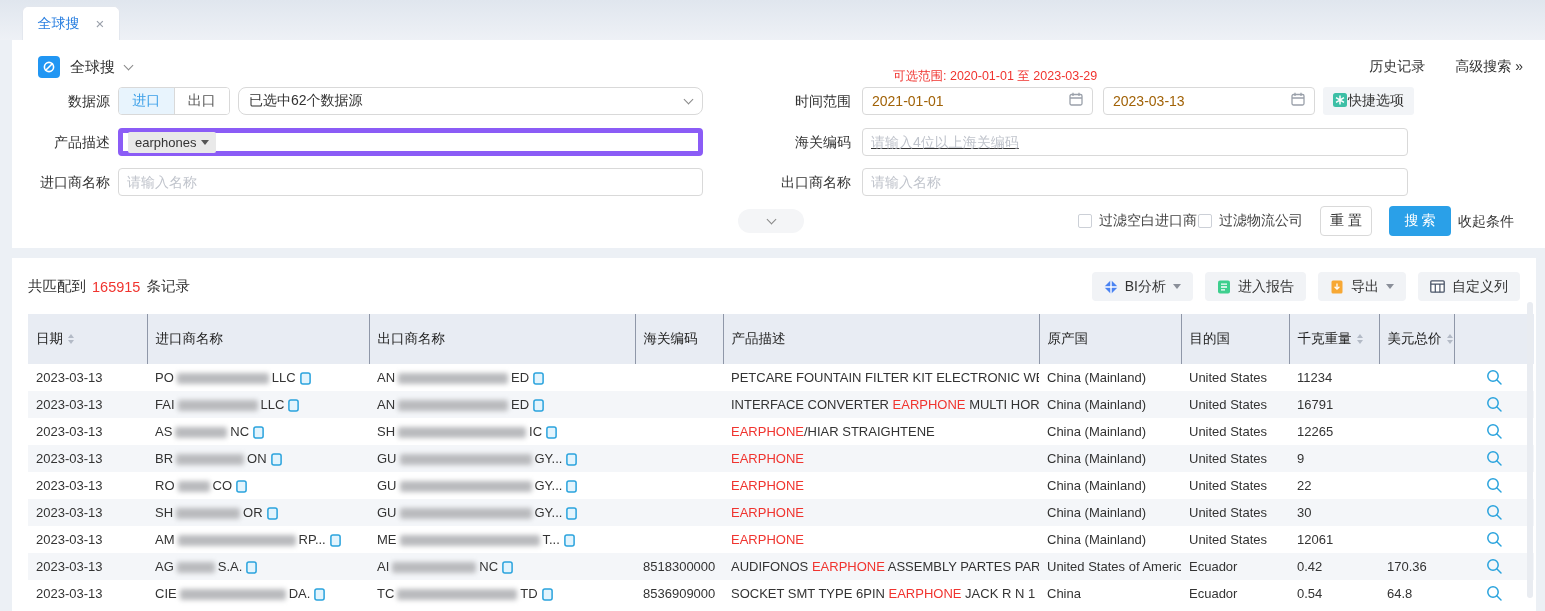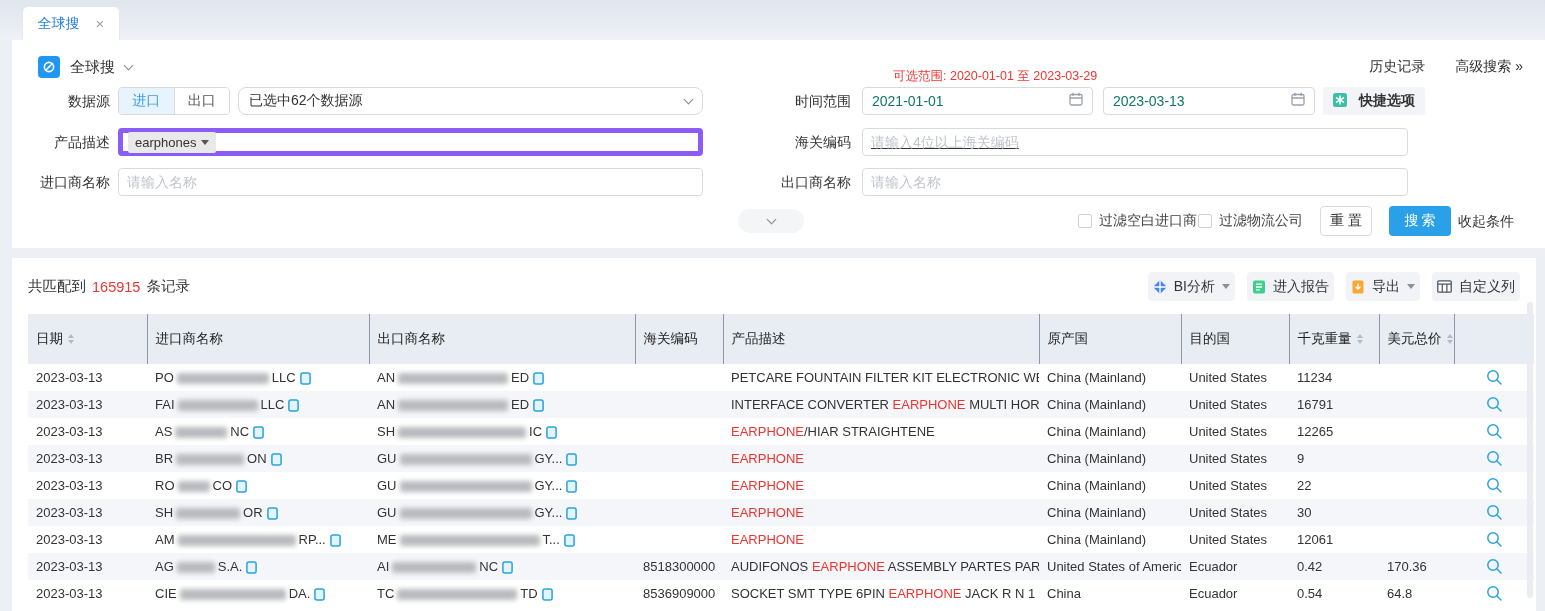--- a/index.html
+++ b/index.html
@@ -29,43 +29,43 @@
   .seg-active { background:#e8f4fd; color:#3b9fe8; }
   .seg-idle { background:#fff; color:#555; border-left:1px solid #d9d9d9; }
 
   .selectbox { left:226px; top:47px; width:465px; height:28px; border:1px solid #d9d9d9; border-radius:8px; background:#fff; display:flex; align-items:center; padding:0 10px; font-size:14px; color:#333; cursor:pointer; }
   .selectbox .chev { margin-left:auto; }
 
   .inputbox { height:28px; border:1px solid #d9d9d9; border-radius:4px; background:#fff; font-size:14px; color:#333; padding:0 8px; width:100%; outline:none; }
   .inputbox::placeholder { color:#c0c4cc; }
   .iwrap { display:flex; align-items:center; }
   .datebox { height:28px; border:1px solid #d9d9d9; border-radius:4px; background:#fff; display:flex; align-items:center; padding:0 9px; }
-  .datebox input { border:none; outline:none; font-size:14px; color:#0f766e; flex:1; min-width:0; font-family:inherit; }
+  .datebox input { border:none; outline:none; font-size:14px; color:#a16207; flex:1; min-width:0; font-family:inherit; }
   .tag-input { height:28px; border:5px solid #8b5cf6; border-radius:4px; background:#fff; display:flex; align-items:center; padding:0 5px; }
   .tag { background:#e9e9e9; border-radius:2px; font-size:13px; color:#333; padding:3px 7px; display:flex; align-items:center; gap:5px; cursor:pointer; }
   .tri-dn { width:0; height:0; border-left:4px solid transparent; border-right:4px solid transparent; border-top:5px solid #555; }
   .tri-dn.gray { border-top-color:#8a8f99; }
 
-  .quickbtn { left:1311px; top:47px; height:28px; background:#f2f4f7; border-radius:3px; display:flex; align-items:center; gap:12px; padding:0 10px; font-size:14px; color:#333; cursor:pointer;font-weight:bold; }
+  .quickbtn { left:1311px; top:47px; height:28px; background:#f2f4f7; border-radius:3px; display:flex; align-items:center; gap:1px; padding:0 10px; font-size:14px; color:#333; cursor:pointer; }
 
   .collapse-pill { left:726px; top:169px; width:66px; height:24px; background:#f4f5f7; border-radius:12px; display:flex; align-items:center; justify-content:center; cursor:pointer; }
   .cbx-row { display:flex; align-items:center; gap:7px; font-size:14px; color:#444; top:172px; cursor:pointer; }
   .cbx { width:14px; height:14px; border:1px solid #ccd0d7; border-radius:2px; background:#fff; }
   .btn { height:30px; border-radius:4px; font-size:14px; display:flex; align-items:center; justify-content:center; cursor:pointer; }
   .btn-reset { left:1308px; top:166px; width:52px; background:#fff; border:1px solid #d9d9d9; color:#333; letter-spacing:4px; padding-left:4px; }
   .btn-search { left:1377px; top:166px; width:62px; background:#2aa0e8; color:#fff; letter-spacing:3px; padding-left:3px; }
   .collapse-link { left:1446px; top:173px; font-size:14px; color:#333; cursor:pointer; }
 
   
   .results-panel { position:relative; margin:10px 9px 0 12px; height:353px; background:#fff; padding:14px 16px 0 16px; }
   .res-head { display:flex; align-items:center; }
   .count-line { font-size:14.5px; color:#333; display:flex; gap:6px; align-items:center; }
   .count-num { color:#f0342f; }
   .act-group { margin-left:auto; display:flex; gap:12px; }
-  .act-btn { height:29px; background:#f1f3f6; border-radius:4px; display:flex; align-items:center; gap:7px; padding:0 5px; font-size:14px; color:#333; cursor:pointer; }
+  .act-btn { height:29px; background:#f1f3f6; border-radius:4px; display:flex; align-items:center; gap:7px; padding:0 12px; font-size:14px; color:#333; cursor:pointer; }
 
   .tbl-wrap { margin-top:13px; }
   table { border-collapse:collapse; table-layout:fixed; width:1506px; }
   thead th { background:#e8ecf3; height:31px; font-weight:normal; font-size:13.5px; color:#222; text-align:left; padding:16px 8px; white-space:nowrap; }
   thead th + th { border-left:1px solid #8f97a8; }
   thead th .thlabel { vertical-align:middle; }
   .sorter { display:inline-flex; flex-direction:column; gap:2px; margin-left:5px; vertical-align:middle; }
   .s-up { width:0; height:0; border-left:3.5px solid transparent; border-right:3.5px solid transparent; border-bottom:4.5px solid #b3bac6; }
   .s-dn { width:0; height:0; border-left:3.5px solid transparent; border-right:3.5px solid transparent; border-top:4.5px solid #b3bac6; }
   tbody td { height:27px; font-size:13px; color:#333; padding:0 8px; white-space:nowrap; overflow:hidden; }

